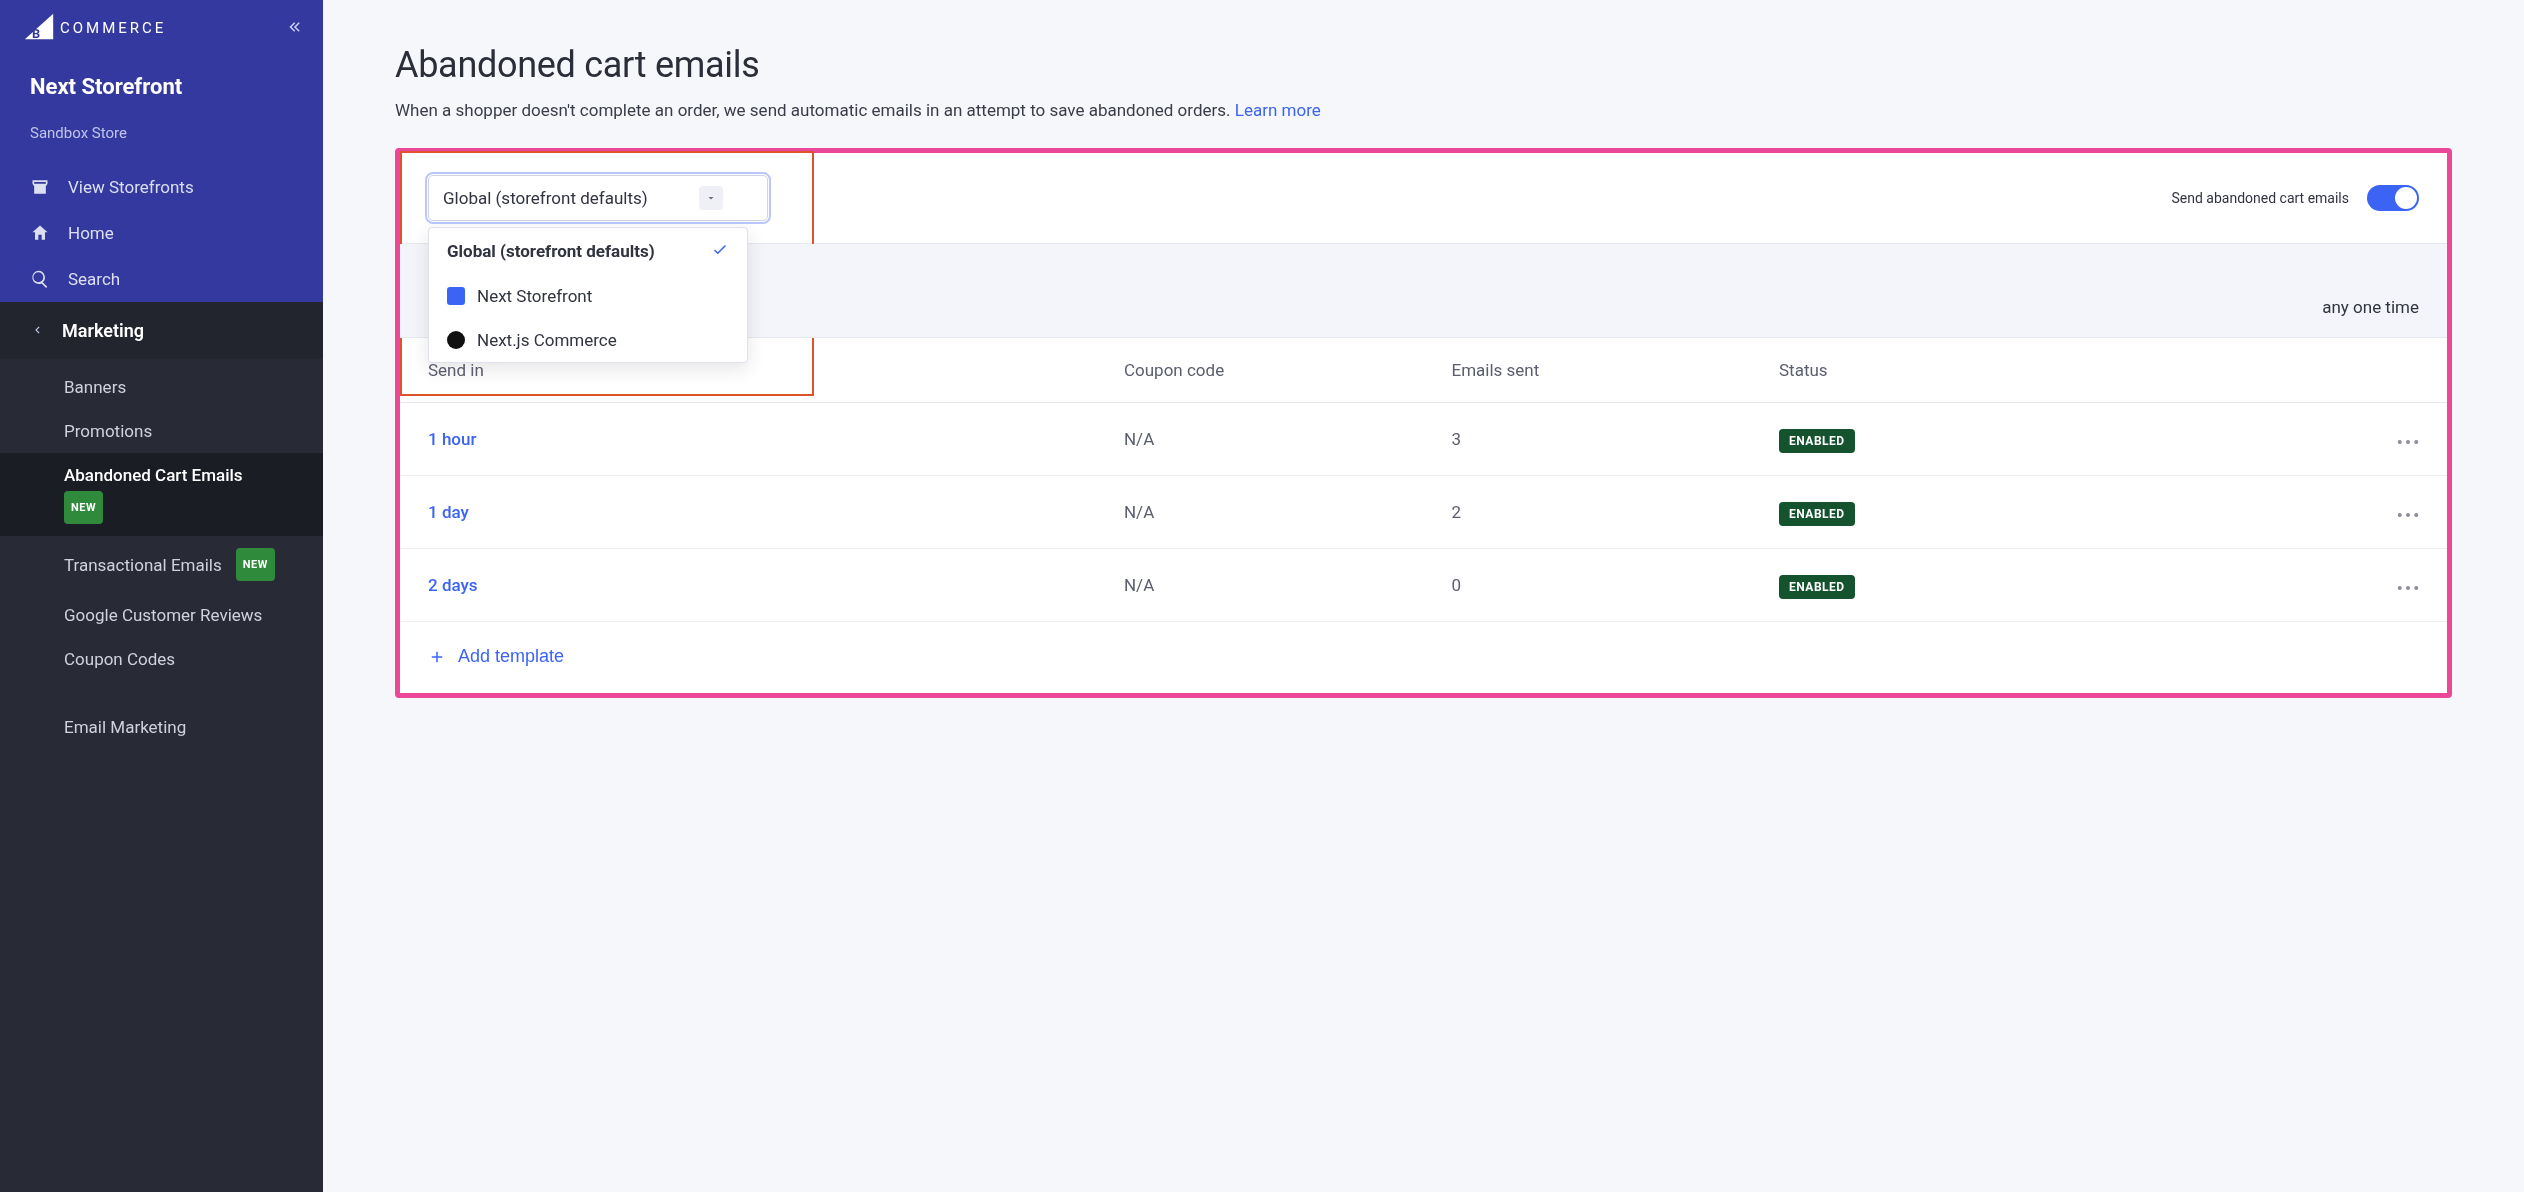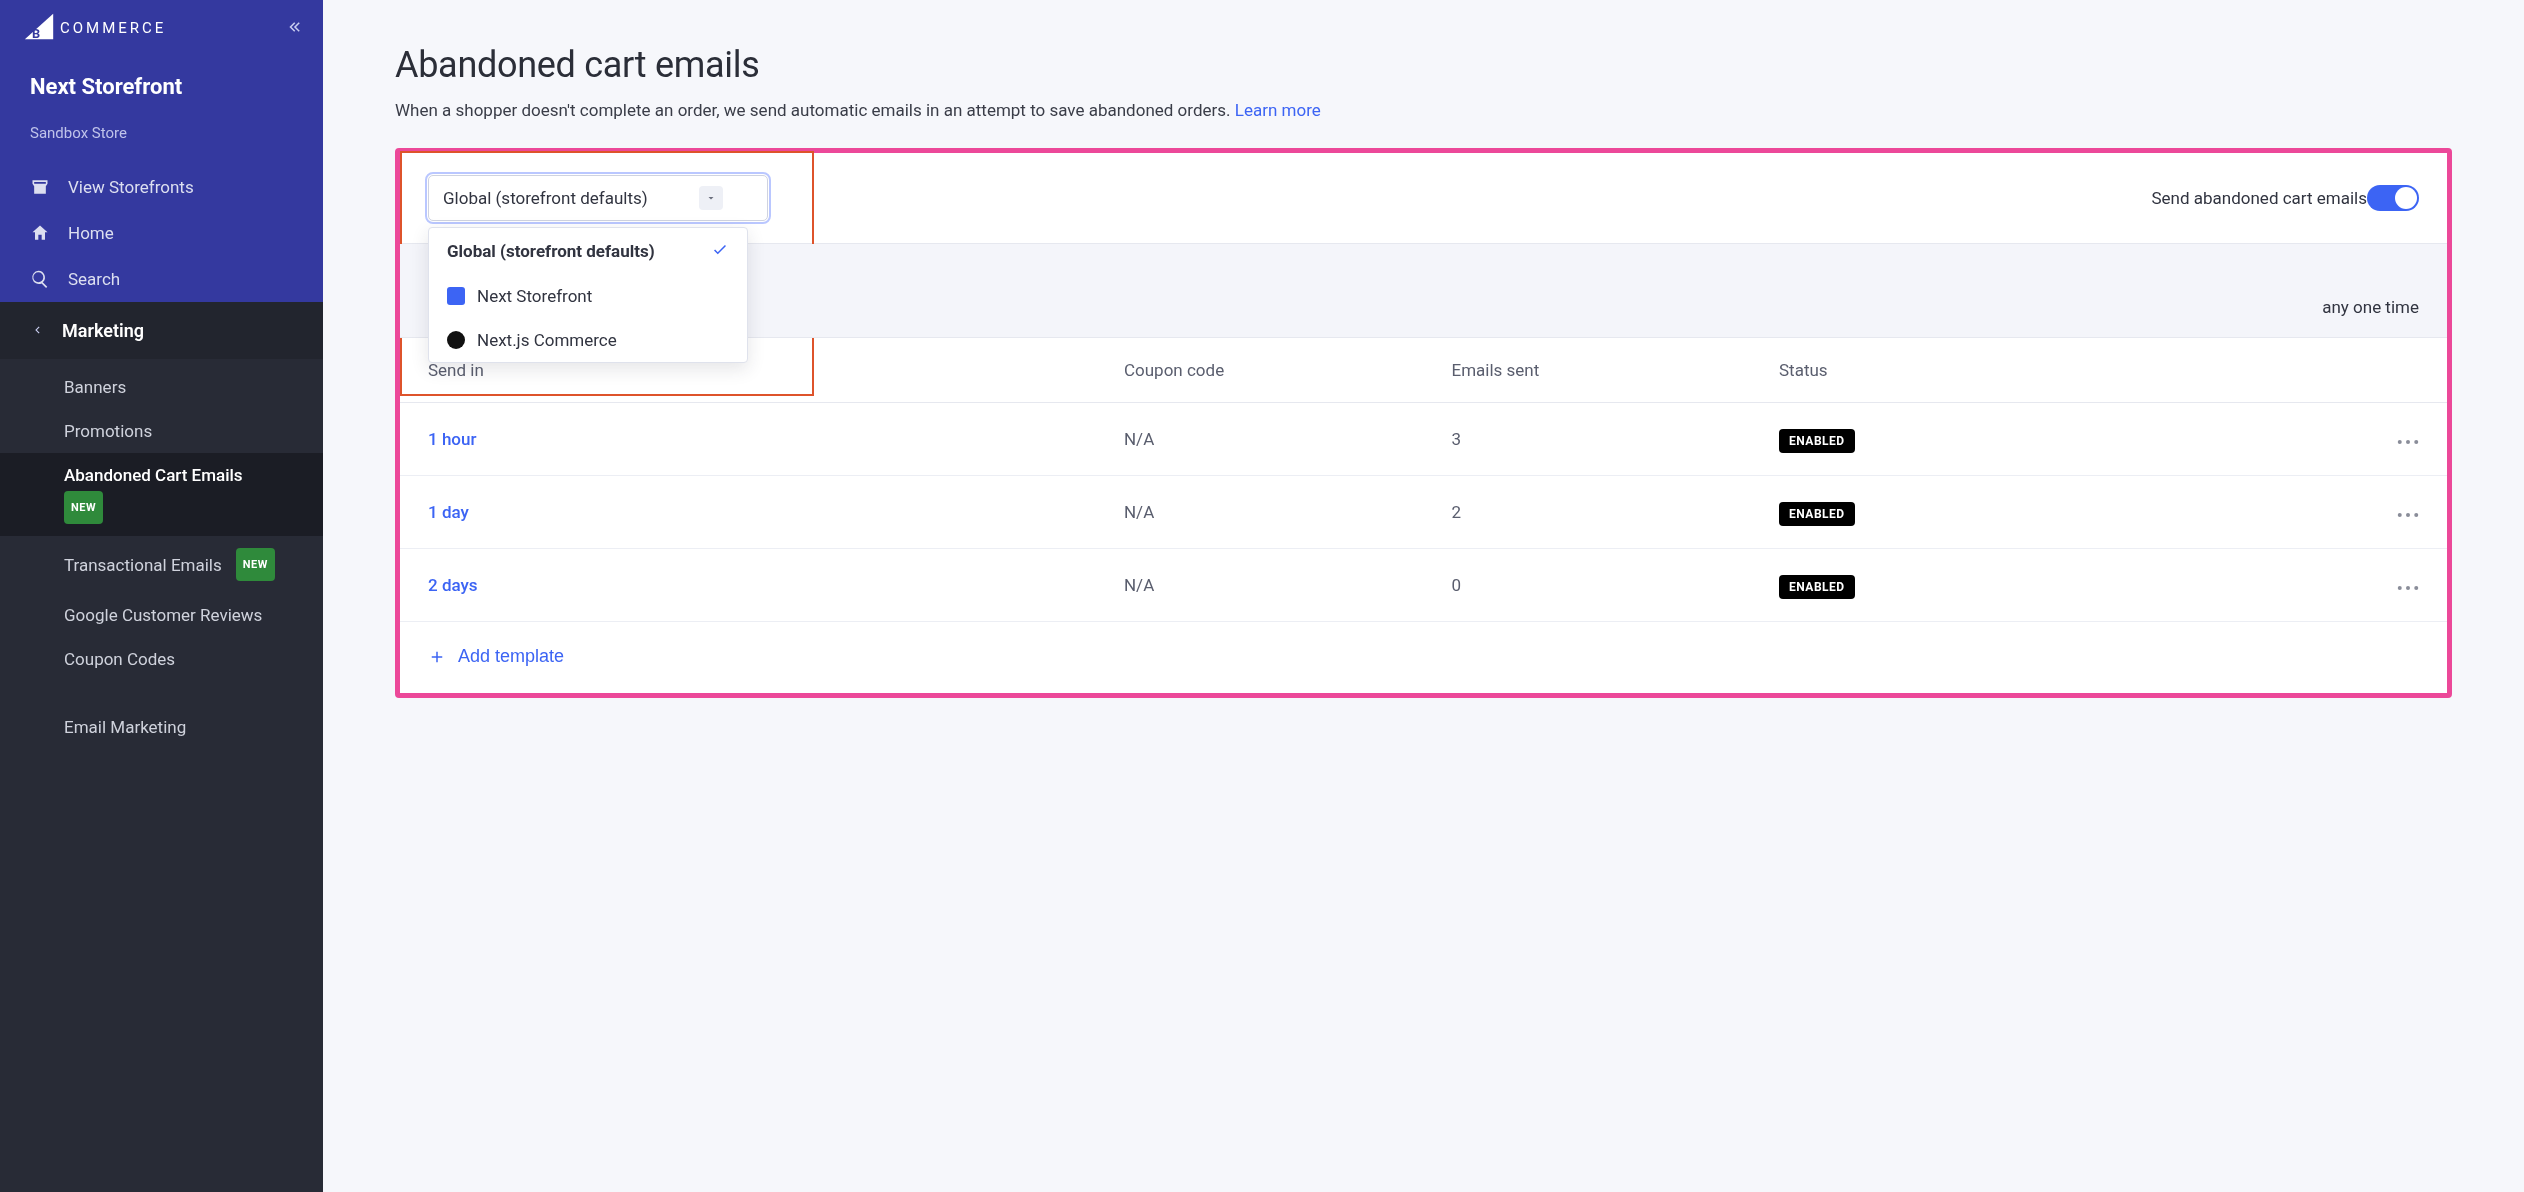--- a/index.html
+++ b/index.html
@@ -125,21 +125,21 @@
 }
 .select-caret svg { width:12px; height:12px; color:#6a6e7d; }
 
 .highlight-box {
   position:absolute;
   border:2px solid #de532b;
   pointer-events:none;
 }
 
 
-.toggle-wrap { display:flex; align-items:center; font-size:17px; color:#313440; }
+.toggle-wrap { display:flex; align-items:center; gap:18px; font-size:14px; color:#313440; }
 .toggle {
   width:52px; height:26px; border-radius:13px; background:#3c64f4; position:relative; cursor:pointer;
 }
 .toggle-knob {
   position:absolute; right:2px; top:2px; width:22px; height:22px; border-radius:50%; background:#fff;
 }
 
 
 .dropdown {
   position:absolute;
@@ -179,21 +179,21 @@
 }
 .table tbody td {
   padding: 26px 28px;
   border-bottom:1px solid #eceef4;
   font-size:17px;
   color:#5a5e6e;
   vertical-align:middle;
 }
 .table tbody td.link a { color:#3c64f4; text-decoration:none; font-weight:500; }
 .status-pill {
-  background:#000000;
+  background:#14532d;
   color:#fff;
   font-size:12px;
   font-weight:700;
   padding:5px 10px;
   border-radius:4px;
   letter-spacing:0.5px;
 }
 .row-actions { color:#8a8d99; cursor:pointer; }
 .row-actions svg { width:22px; height:6px; }
 

